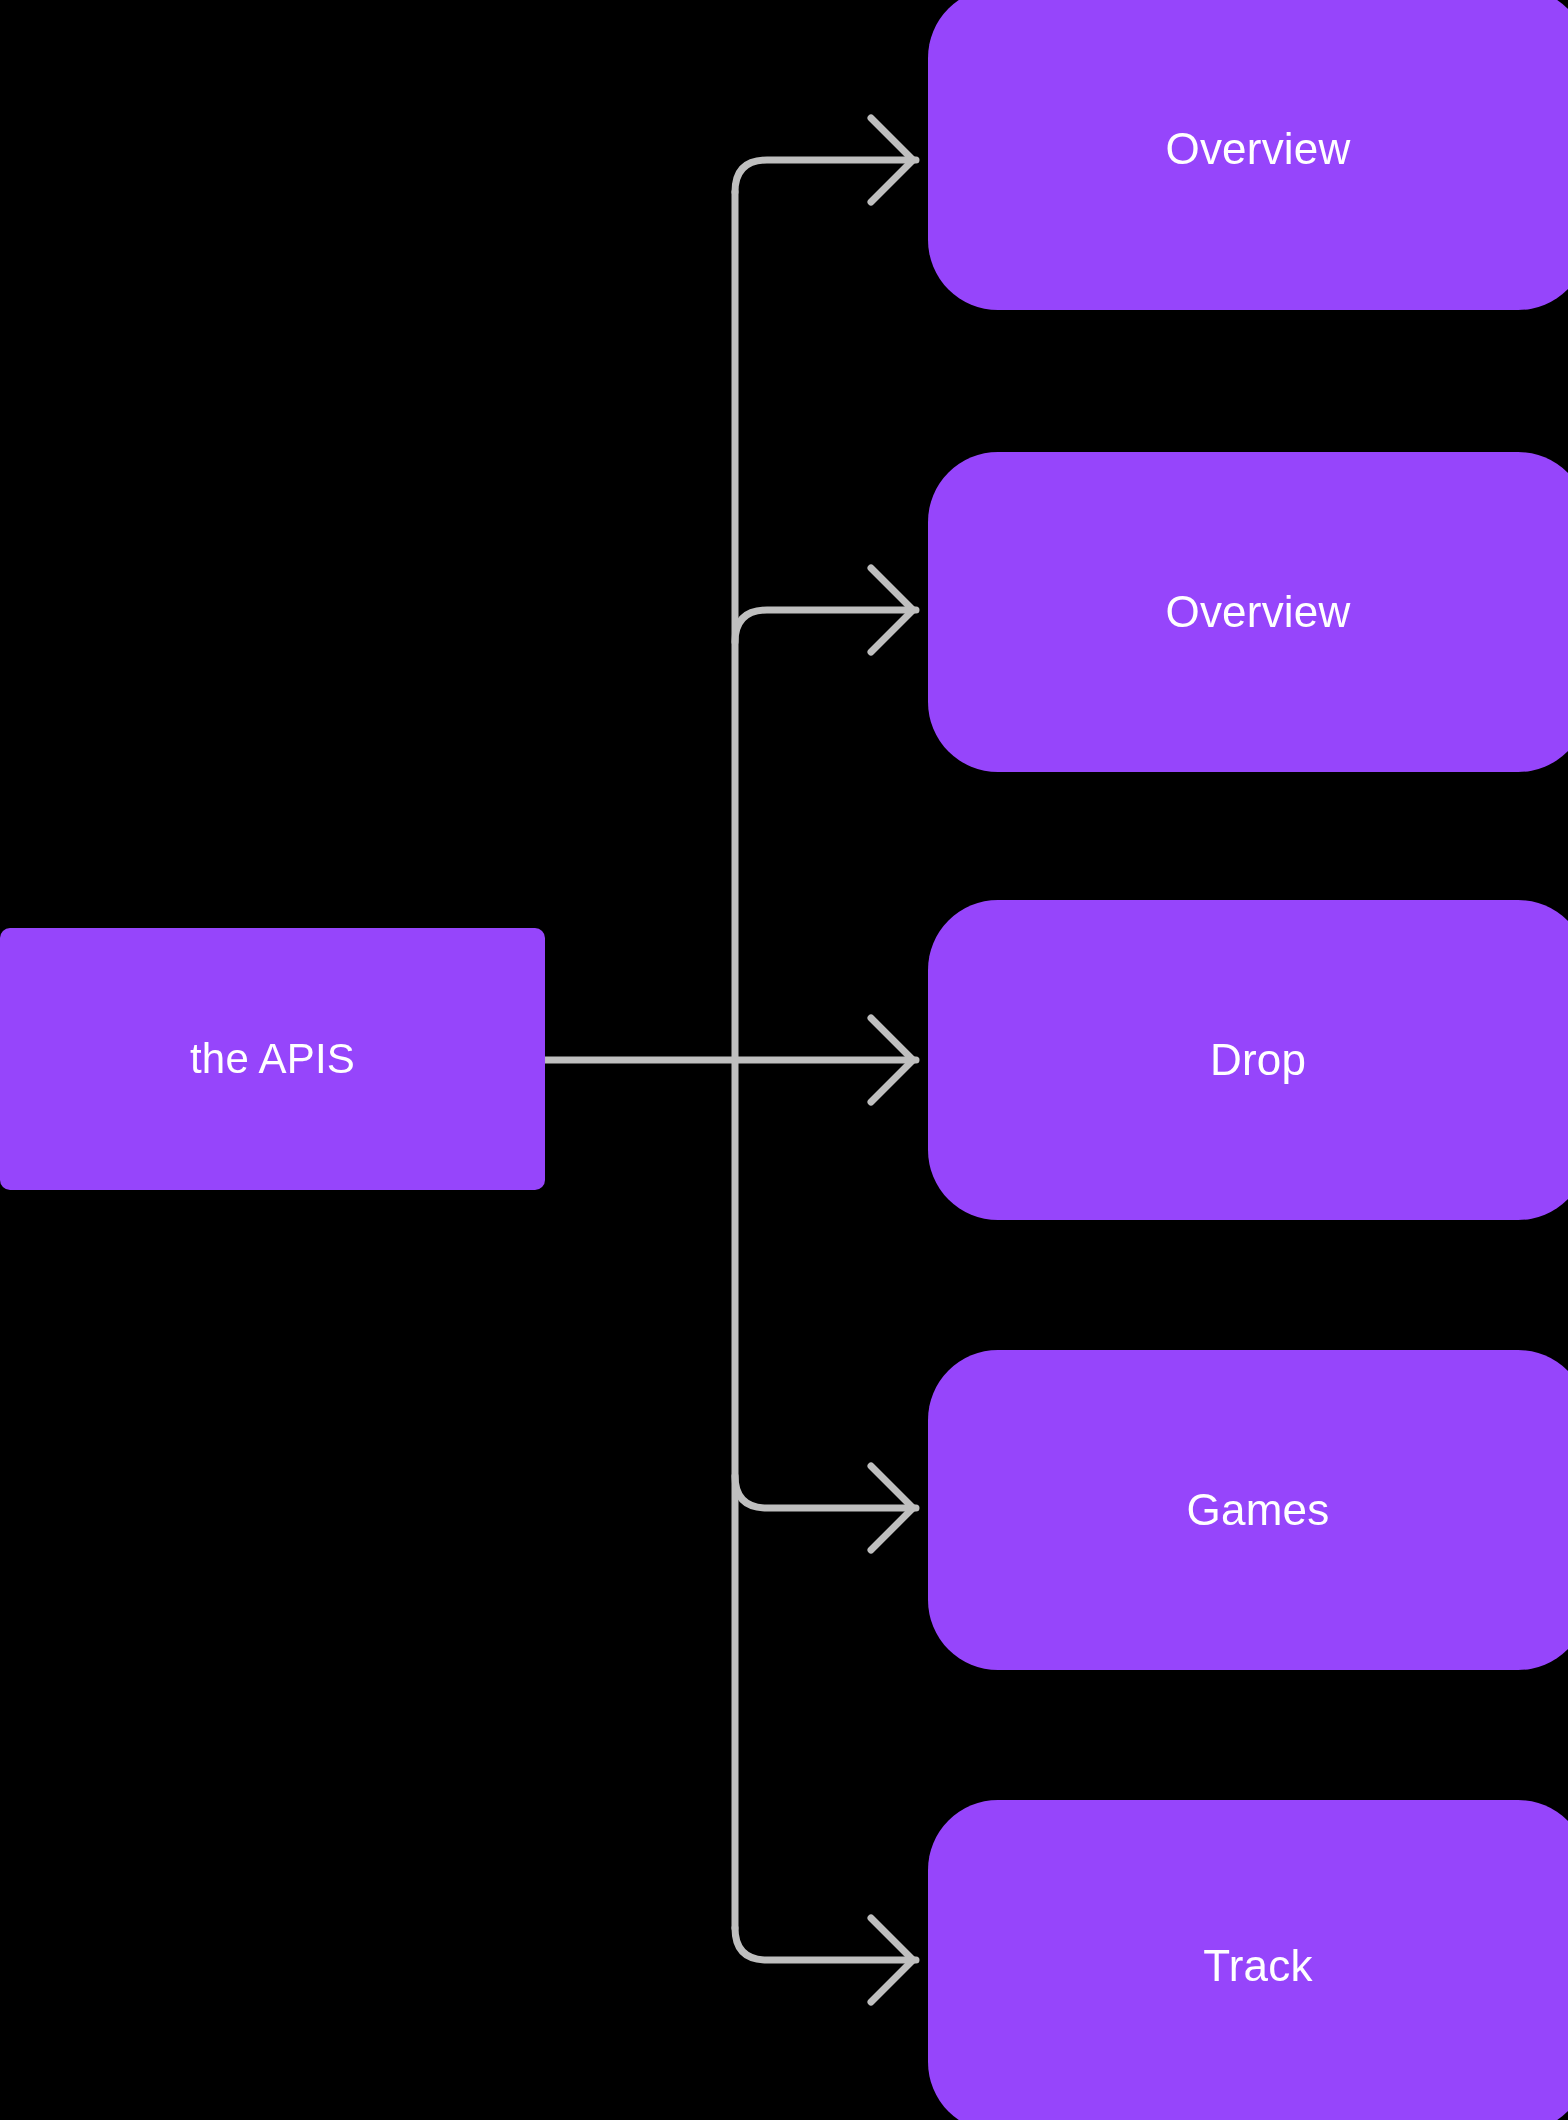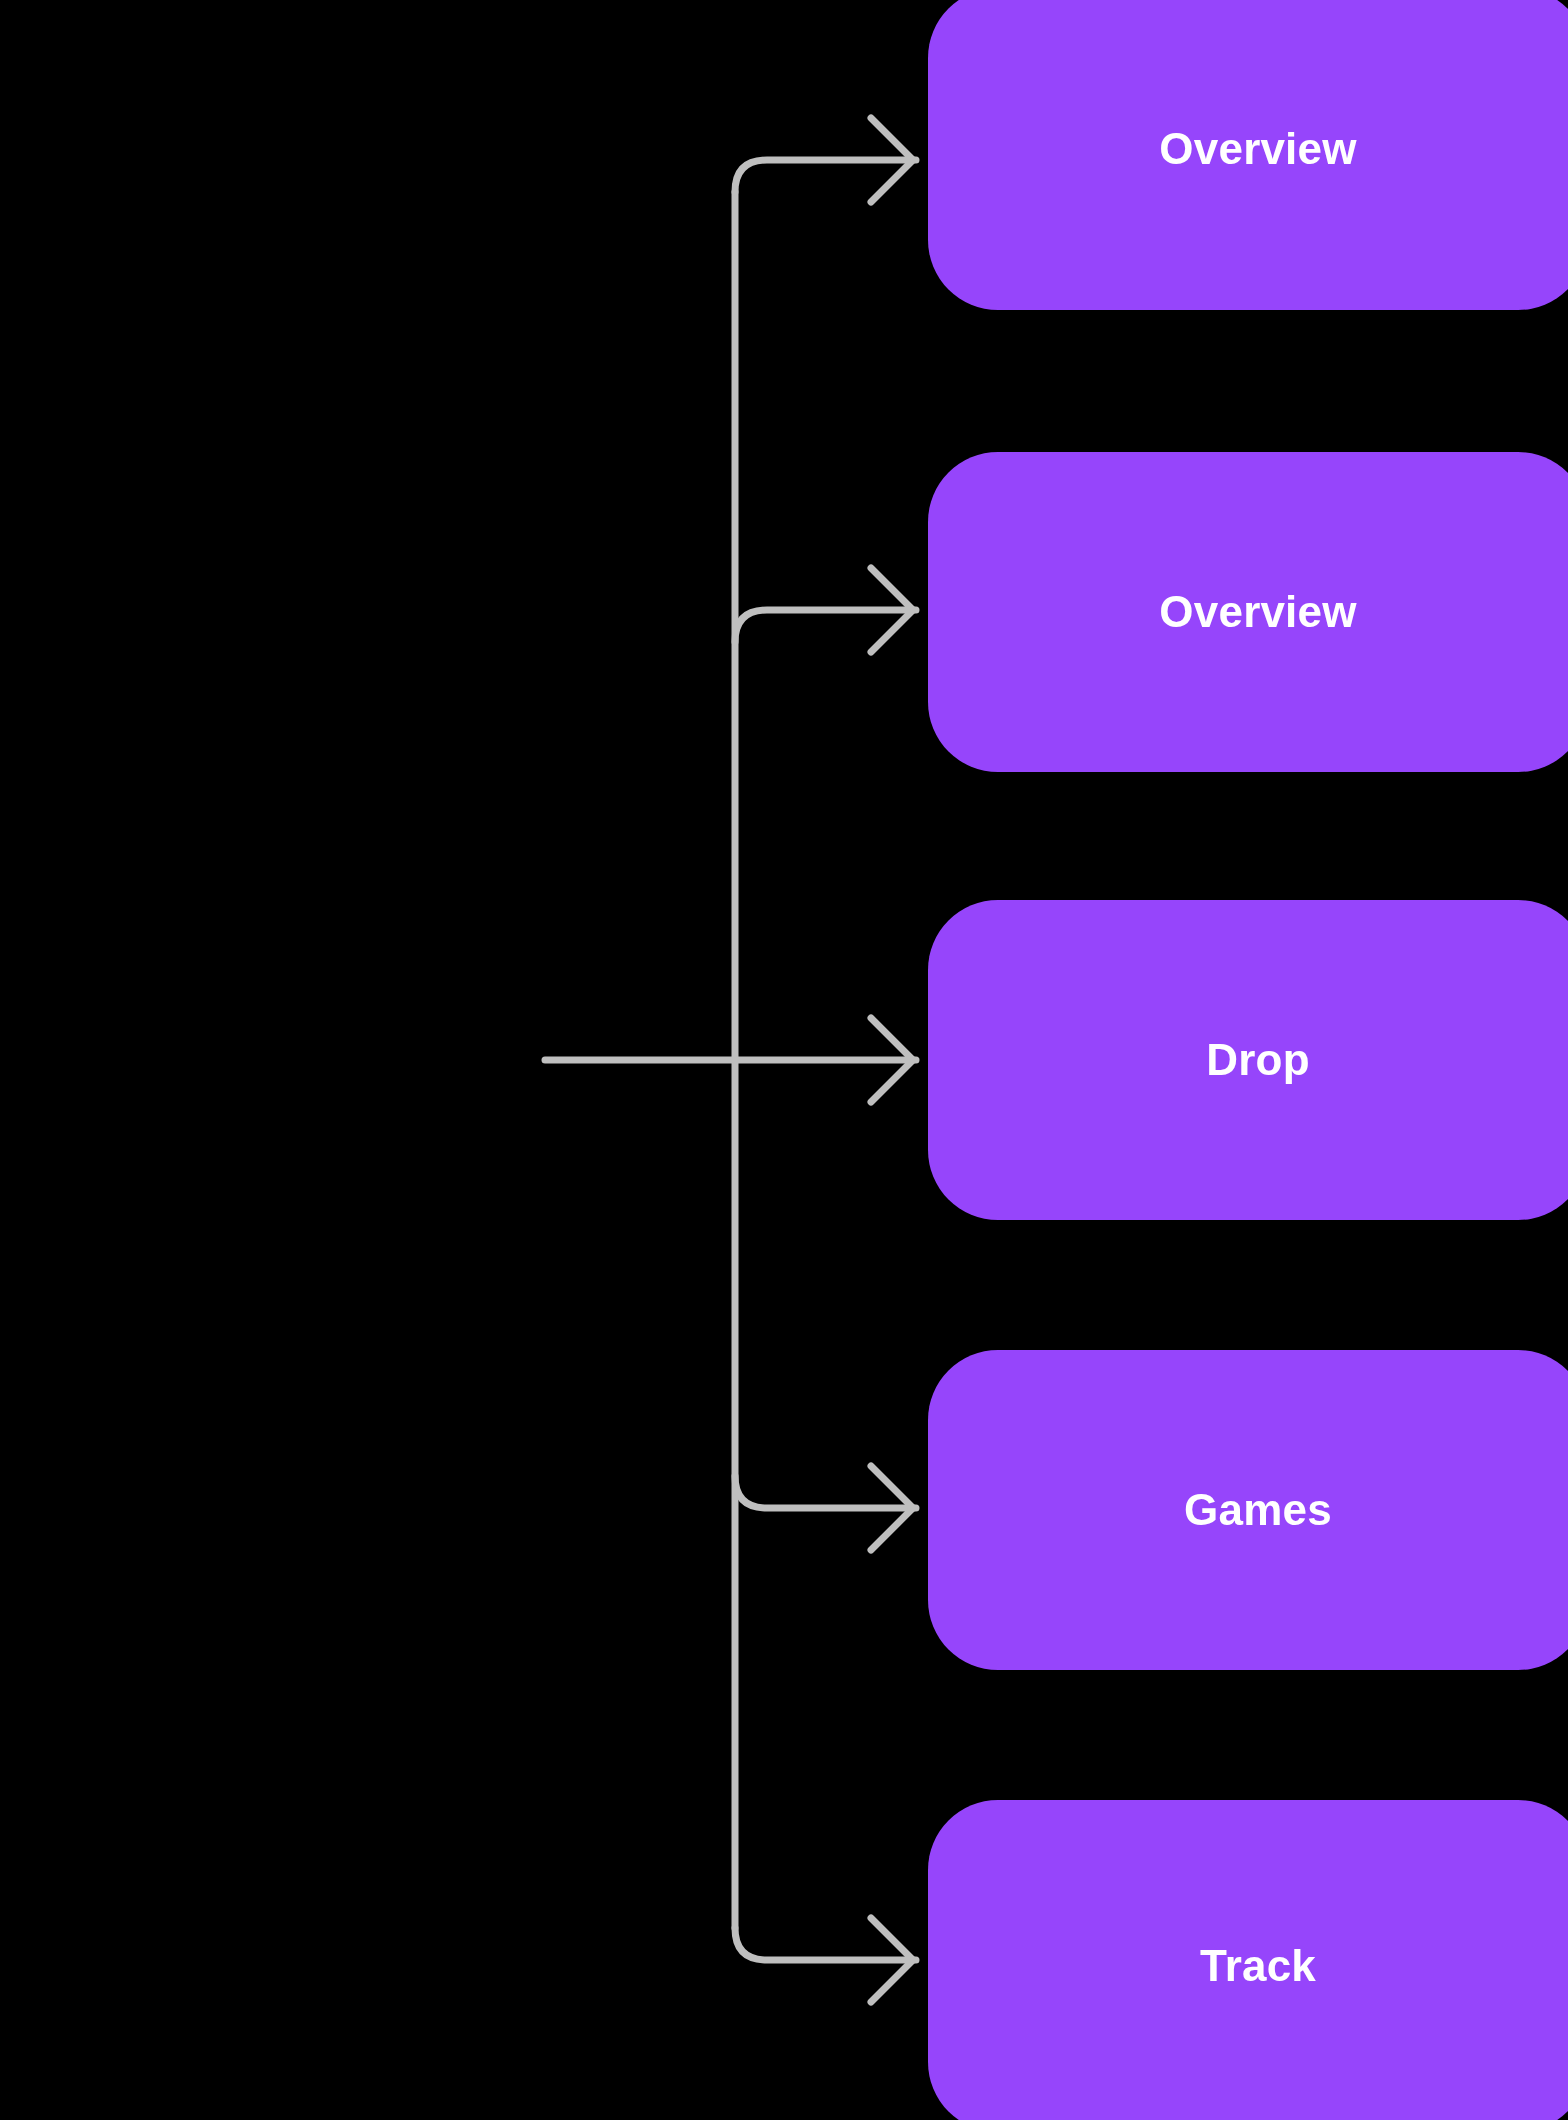--- a/index.html
+++ b/index.html
@@ -36,21 +36,21 @@
     background: #9645fb;
   }
   .node-root {
     border-radius: 10px;
   }
   .node-leaf {
     border-radius: 70px;
   }
   .node-label {
     font-size: 44px;
-    font-weight: 700;
+    font-weight: 400;
     line-height: 1;
     letter-spacing: 0.2px;
     white-space: nowrap;
     color: #ffffff;
   }
   .node-root .node-label {
     font-size: 42px;
   }
 </style>
 </head>
@@ -78,20 +78,23 @@
       <path d="M 735 1928 Q 735 1960 767 1960 L 916 1960"></path>
 
       <path d="M 871 118 L 913 160 L 871 202"></path>
       <path d="M 871 568 L 913 610 L 871 652"></path>
       <path d="M 871 1018 L 913 1060 L 871 1102"></path>
       <path d="M 871 1466 L 913 1508 L 871 1550"></path>
       <path d="M 871 1918 L 913 1960 L 871 2002"></path>
     </g>
   </svg>
 
+  <div class="node node-root" style="left:0px; top:928px; width:545px; height:262px;">
+    <span class="node-label">the APIS</span>
+  </div>
 
   <div class="node node-leaf" style="left:928px; top:-12px; width:660px; height:322px;">
     <span class="node-label">Overview</span>
   </div>
 
   <div class="node node-leaf" style="left:928px; top:452px; width:660px; height:320px;">
     <span class="node-label">Overview</span>
   </div>
 
   <div class="node node-leaf" style="left:928px; top:900px; width:660px; height:320px;">

